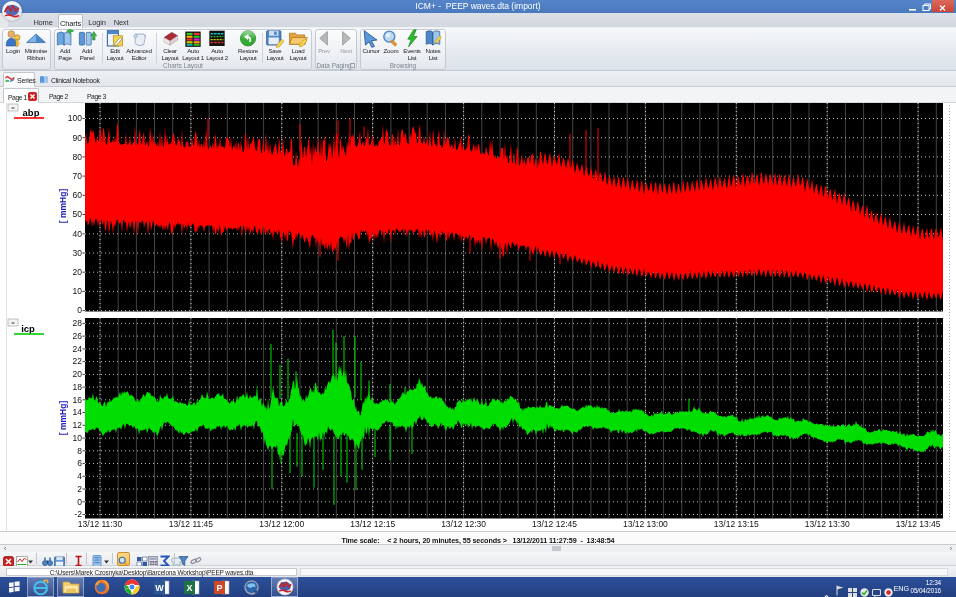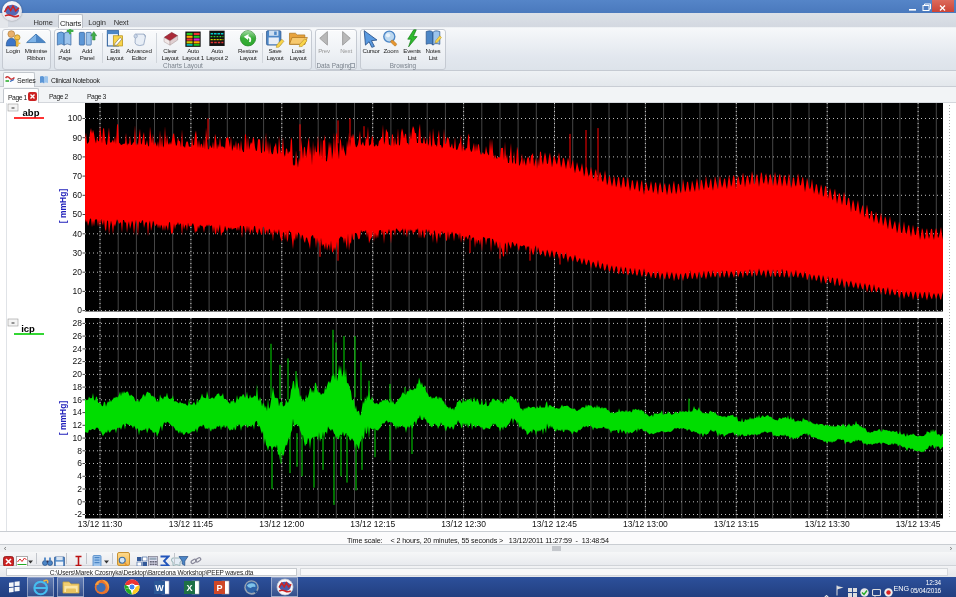--- a/index.html
+++ b/index.html
@@ -10,41 +10,42 @@
 .tab.active { background:#fafbfc; border:1px solid #b9bec6; border-bottom:none; border-radius:2px 2px 0 0; color:#222; }
 .ribbon { position:absolute; left:0; top:28px; width:956px; height:43px; overflow:hidden; background:linear-gradient(#f6f8fa,#e2e7ee 70%,#dde3ea); border-bottom:1px solid #c5cad2; }
 .rgroup { position:absolute; top:1px; height:41px; background:linear-gradient(#fafbfc,#eef1f5 60%,#e3e8ee); border:1px solid #c5cad2; border-radius:3px; box-shadow:inset 0 1px 0 #fff; }
 .rglabel { position:absolute; bottom:0px; width:100%; text-align:center; font-size:6.4px; color:#7a828c; }
 .rbtn { position:absolute; top:0px; width:42px; text-align:center; }
 .ricon { height:20px; display:flex; align-items:flex-end; justify-content:center; } .ricon svg { transform:scale(0.85); transform-origin:50% 90%; }
 .bl { font-size:6.2px; letter-spacing:-0.25px; color:#222; line-height:6.8px; white-space:nowrap; }
 .seriesrow { position:absolute; left:0; top:71px; width:956px; height:16px; background:linear-gradient(#eef1f4,#e3e7ec); border-bottom:1px solid #c9cdd4; }
 .pagerow { position:absolute; left:0; top:87px; width:956px; height:16px; background:#f2f4f6; border-bottom:1px solid #d4d7dc; }
 .ptab { position:absolute; top:1px; height:15px; font-size:6.8px; letter-spacing:-0.45px; color:#222; padding-top:5px; }
-.timescale { position:absolute; left:0; top:531px; width:956px; height:14px; background:#fbfbfc; border-top:1px solid #c9cdd2; border-bottom:1px solid #c9cdd2; text-align:center; font-size:7.2px; letter-spacing:-0.1px; font-weight:normal; color:#111; padding-top:4px; }
+.timescale { position:absolute; left:0; top:531px; width:956px; height:14px; background:#fbfbfc; border-top:1px solid #c9cdd2; border-bottom:1px solid #c9cdd2; text-align:center; font-size:7.2px; letter-spacing:-0.1px; font-weight:bold; color:#111; padding-top:4px; }
 .scrollrow { position:absolute; left:0; top:545px; width:956px; height:7px; background:#eef0f2; }
 .toolbar { position:absolute; left:0; top:552px; width:956px; height:14px; background:linear-gradient(#f6f7f8,#e8eaee); border-bottom:1px solid #d0d3d8; }
 .ti { position:absolute; top:1px; height:12px; }
 .tsep { position:absolute; top:1px; width:1px; height:11px; background:#c2c6cc; }
 .statusbar { position:absolute; left:0; top:566px; width:956px; height:11px; background:linear-gradient(#f2f3f5,#e4e6ea); font-size:7.5px; color:#222; }
 .taskbar { position:absolute; left:0; top:577px; width:956px; height:20px; background:linear-gradient(#2c509b,#223f80); }
 .tki { position:absolute; top:1px; height:18px; display:flex; align-items:center; justify-content:center; }
 .tkslot { position:absolute; top:0; width:27px; height:20px; background:linear-gradient(rgba(255,255,255,0.25),rgba(255,255,255,0.08)); border:1px solid rgba(255,255,255,0.4); }
 </style></head>
 <body>
 <svg width="0" height="0">
     <defs>
       <linearGradient id="gshine" x1="0" y1="0" x2="0" y2="1">
         <stop offset="0" stop-color="#fff" stop-opacity="0.55"></stop>
         <stop offset="0.5" stop-color="#fff" stop-opacity="0.05"></stop>
         <stop offset="1" stop-color="#fff" stop-opacity="0"></stop>
       </linearGradient>
     </defs>
   </svg>
 <div class="titlebar">
+  <div class="title">ICM+ -&nbsp; PEEP waves.dta (import)</div>
   <div class="winbtn" style="right:40px;width:12px"><svg width="18" height="12">
         <rect x="5" y="7" width="7" height="1.6" fill="#fff"></rect>
       </svg></div>
   <div class="winbtn" style="right:25px;width:14px"><svg width="18" height="12">
         <rect x="6" y="3.5" width="6" height="5" fill="none" stroke="#fff" stroke-width="1"></rect>
         <path d="M7.5 3.5 L7.5 2 L13.5 2 L13.5 7 L12 7" stroke="#fff" fill="none" stroke-width="1"></path>
       </svg></div>
   <div class="winbtn" style="right:2px;width:22px;background:linear-gradient(#dc6a5c,#cc4436)"><svg width="22" height="12">
         <path d="M8 3.5 L13 8.5 M13 3.5 L8 8.5" stroke="#fff" stroke-width="1.3"></path>
       </svg></div>

